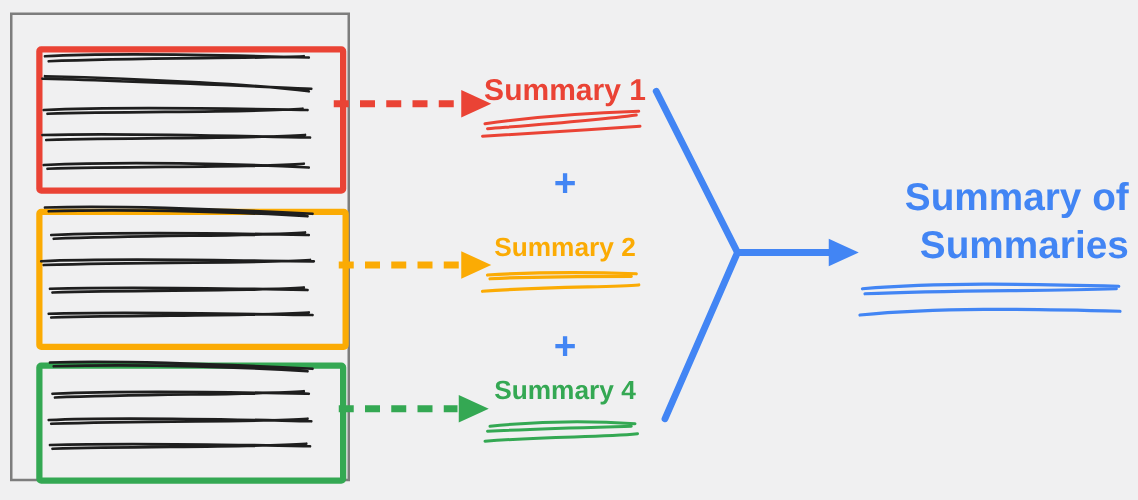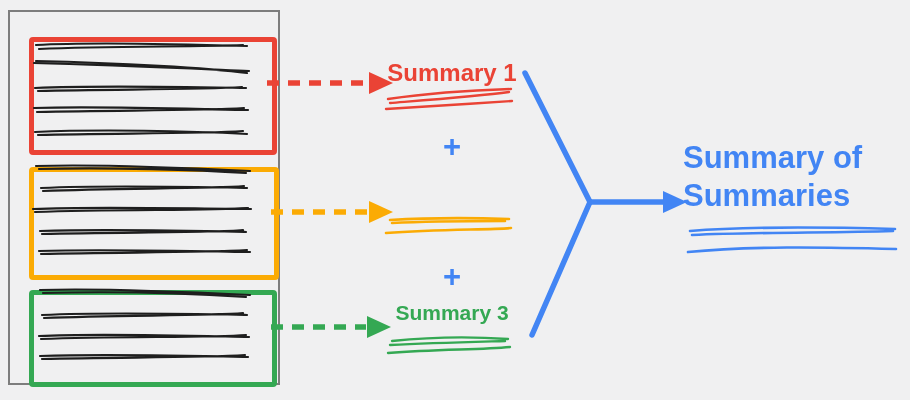--- a/index.html
+++ b/index.html
@@ -29,21 +29,21 @@
   .fill-green{fill:var(--green);}
   .fill-blue{fill:var(--blue);}
   .merge-line{fill:none;stroke:var(--blue);stroke-width:5.5;stroke-linecap:round;stroke-linejoin:round;}
   .label{position:absolute;font-weight:700;text-align:center;white-space:nowrap;}
   .label.s1{left:387px;top:59px;width:130px;font-size:24px;color:var(--red);}
   .label.s2{left:387px;top:187px;width:130px;font-size:21px;color:var(--orange);}
   .label.s3{left:387px;top:301px;width:130px;font-size:21px;color:var(--green);}
   .plus{position:absolute;left:387px;width:130px;text-align:center;font-size:31px;line-height:30px;font-weight:700;color:var(--blue);}
   .plus.p1{top:132px;}
   .plus.p2{top:262px;}
-  .output-title{position:absolute;left:683px;top:139px;width:220px;font-size:31px;line-height:38px;font-weight:700;color:var(--blue);text-align:left;white-space:normal;}
+  .output-title{position:absolute;left:683px;top:139px;width:220px;font-size:31px;line-height:38px;font-weight:700;color:var(--blue);text-align:right;white-space:normal;}
 </style>
 </head>
 <body>
 
 <div class="diagram">
 
   <div class="doc">
     <div class="section red"></div>
     <div class="section orange"></div>
     <div class="section green"></div>
@@ -112,17 +112,18 @@
 
     <g>
       <path class="stroke-blue" d="M690 231 C 750 226, 820 227, 895 229"></path>
       <path class="stroke-blue" d="M692 235 C 760 232, 830 233, 893 231"></path>
       <path class="stroke-blue" d="M688 252 C 750 246, 820 247, 896 249"></path>
     </g>
   </svg>
 
   <div class="label s1">Summary 1</div>
   <div class="plus p1">+</div>
+  <div class="label s2">Summary 2</div>
   <div class="plus p2">+</div>
-  <div class="label s3">Summary 3</div>
+  <div class="label s3">Summary 4</div>
   <div class="output-title">Summary of Summaries</div>
 
 </div>
 
 </body></html>

